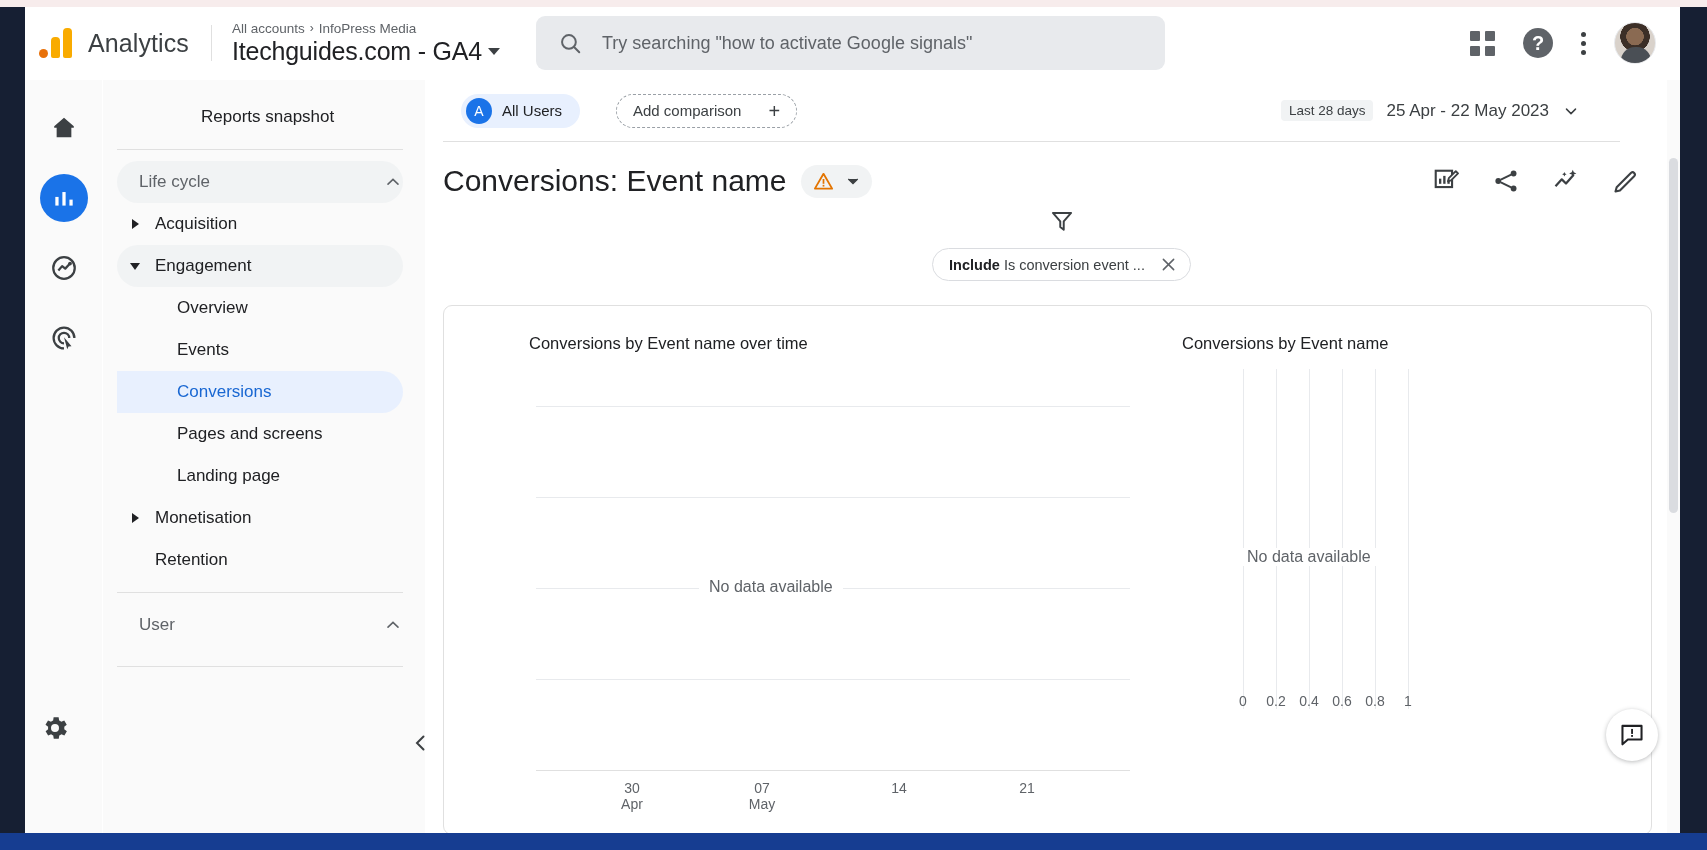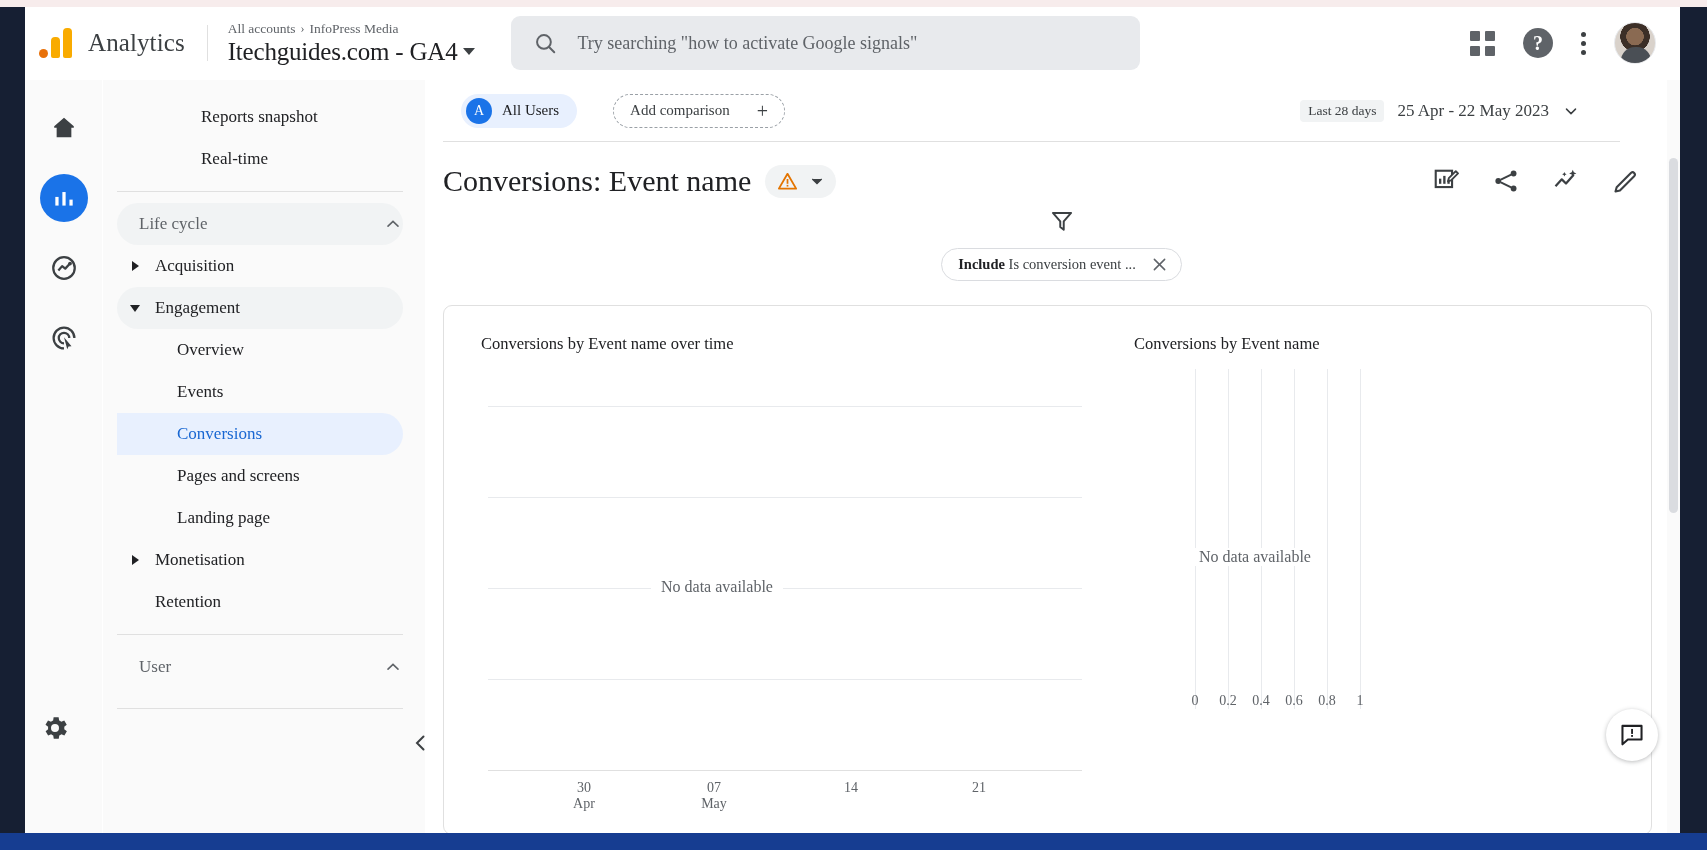--- a/index.html
+++ b/index.html
@@ -30,21 +30,20 @@
   }
   #taskbar {
     position: absolute; left: 0; bottom: 0; width: 1707px; height: 17px;
     background: #163d91;
   }
   #page {
     position: absolute; left: 25px; top: 7px;
     width: 1655px; height: 826px;
     background: #3b82f6;
     overflow: hidden;
-    font-family: Liberation Serif, serif;
   }
 
   
   .header {
     position: absolute; left: 0; top: 0; width: 1655px; height: 73px;
     background: #ffffff;
     display: flex; align-items: center;
     border-bottom: 1px solid #ffffff;
   }
   .ga-logo { margin-left: 14px; display: flex; align-items: flex-end; height: 30px; gap: 3px; }
@@ -181,21 +180,21 @@
   .filter-row { display: flex; align-items: center; gap: 14px; padding: 10px 0 0 18px; flex-direction: column; }
   .filter-chip {
     display: flex; align-items: center; gap: 14px;
     border: 1px solid #dadce0; border-radius: 17px; height: 33px; padding: 0 12px 0 16px;
     font-size: 14.5px; color: #3c4043;
   }
   .filter-chip b { font-weight: 700; color: #202124; }
 
   .card {
     margin: 24px 28px 0 18px; border: 1px solid #e0e0e0; border-radius: 9px;
-    background: #fff; height: 530px; display: flex; position: relative; overflow: hidden;
+    background: #fff; height: 530px; display: flex; position: relative; overflow: hidden; padding-left: 48px;
   }
   .panel { padding: 28px 0 0 0; position: relative; }
   .panel-l { width: 640px; padding-left: 37px; }
   .panel-r { flex: 1; padding-left: 50px; }
   .panel-title { font-size: 16.5px; color: #202124; }
   .nodata {
     position: absolute; font-size: 16px; color: #5f6368; background: #fff; padding: 0 10px;
   }
   .hgrid { position: absolute; left: 44px; right: 2px; height: 1px; background: #e8eaed; }
   .vgrid { position: absolute; width: 1px; background: #e8eaed; }
@@ -310,23 +309,20 @@
       <div class="rail-gear">
         <svg width="30" height="30" viewBox="0 0 24 24">
           <path d="M19.4 13a7.6 7.6 0 0 0 0-2l2-1.6-2-3.4-2.4 1a7.5 7.5 0 0 0-1.7-1l-.4-2.6h-4l-.4 2.6a7.5 7.5 0 0 0-1.7 1l-2.4-1-2 3.4L6.5 11a7.6 7.6 0 0 0 0 2l-2 1.6 2 3.4 2.4-1a7.5 7.5 0 0 0 1.7 1l.4 2.6h4l.4-2.6a7.5 7.5 0 0 0 1.7-1l2.4 1 2-3.4zM12 15.2A3.2 3.2 0 1 1 15.2 12 3.2 3.2 0 0 1 12 15.2z" fill="#3c4043"></path>
         </svg>
       </div>
     </div>
 
     <div class="nav">
       <div class="nav-item">
         <span>Reports snapshot</span>
-      </div>
-      <div class="nav-item">
-        <span>Real-time</span>
       </div>
       <div class="nav-sep"></div>
 
       <div class="nav-item head hl">
         <span>Life cycle</span>
         <svg class="chev-up" width="20" height="20" viewBox="0 0 24 24">
           <polyline points="6,14.5 12,8.8 18,14.5" fill="none" stroke="#5f6368" stroke-width="1.9" stroke-linecap="round"></polyline>
         </svg>
       </div>
 

